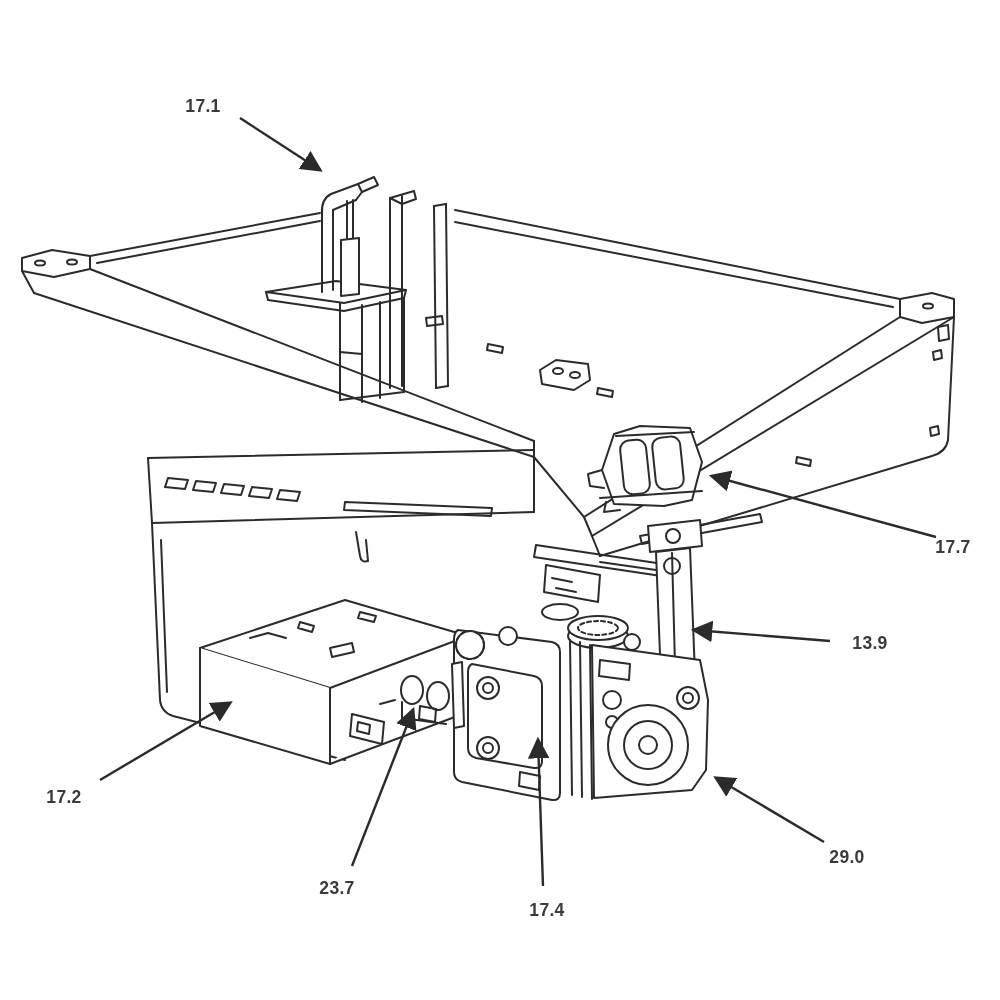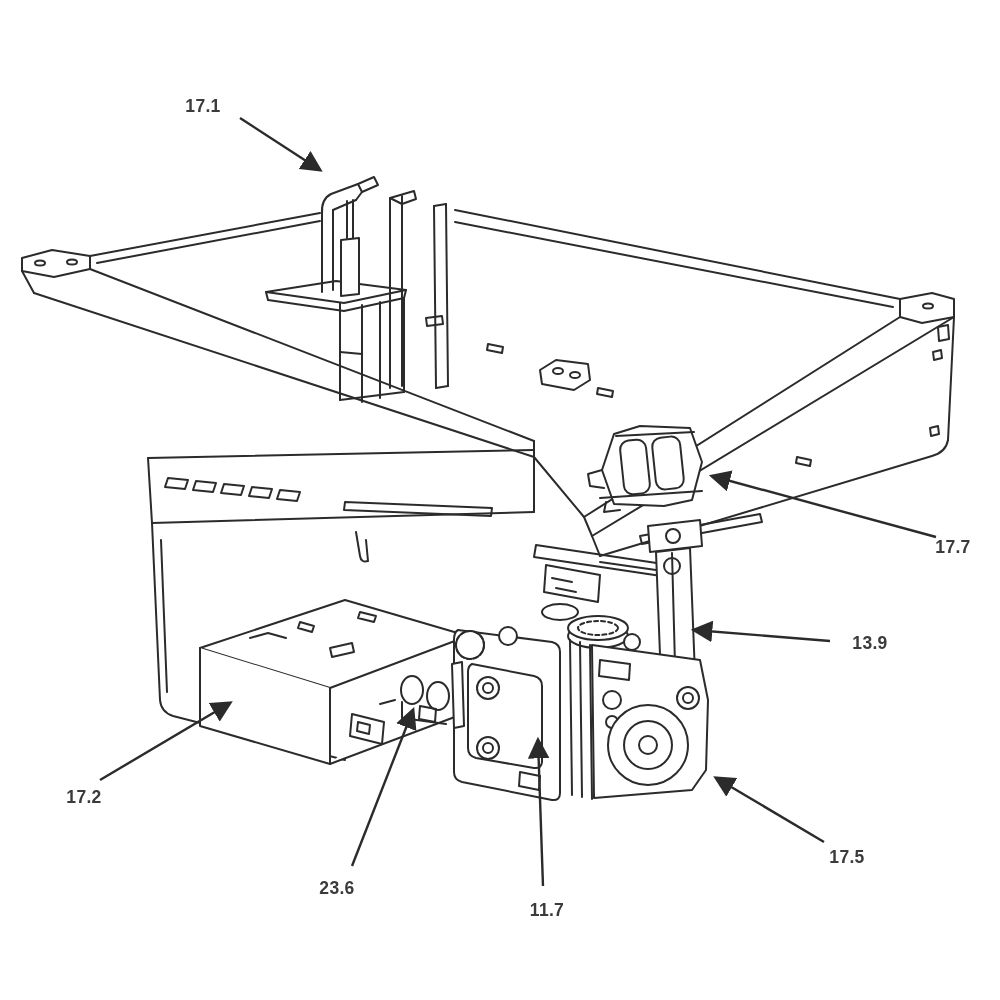--- a/index.html
+++ b/index.html
@@ -206,20 +206,20 @@
       <line x1="100" y1="780" x2="230" y2="703" marker-end="url(#arrow)"></line>
       <line x1="352" y1="866" x2="413" y2="710" marker-end="url(#arrow)"></line>
       <line x1="543" y1="886" x2="538" y2="740" marker-end="url(#arrow)"></line>
       <line x1="824" y1="842" x2="716" y2="778" marker-end="url(#arrow)"></line>
       <line x1="830" y1="641" x2="694" y2="630" marker-end="url(#arrow)"></line>
       <line x1="936" y1="537" x2="712" y2="476" marker-end="url(#arrow)"></line>
     </g>
   </svg>
 
   <div class="callout" style="left:203px; top:106px">17.1</div>
-  <div class="callout" style="left:84px; top:797px">17.2</div>
-  <div class="callout" style="left:337px; top:888px">23.6</div>
-  <div class="callout" style="left:547px; top:910px">11.7</div>
-  <div class="callout" style="left:847px; top:857px">17.5</div>
+  <div class="callout" style="left:64px; top:797px">17.2</div>
+  <div class="callout" style="left:337px; top:888px">23.7</div>
+  <div class="callout" style="left:547px; top:910px">17.4</div>
+  <div class="callout" style="left:847px; top:857px">29.0</div>
   <div class="callout" style="left:870px; top:643px">13.9</div>
   <div class="callout" style="left:953px; top:547px">17.7</div>
 
 </div>
 
 </body></html>

